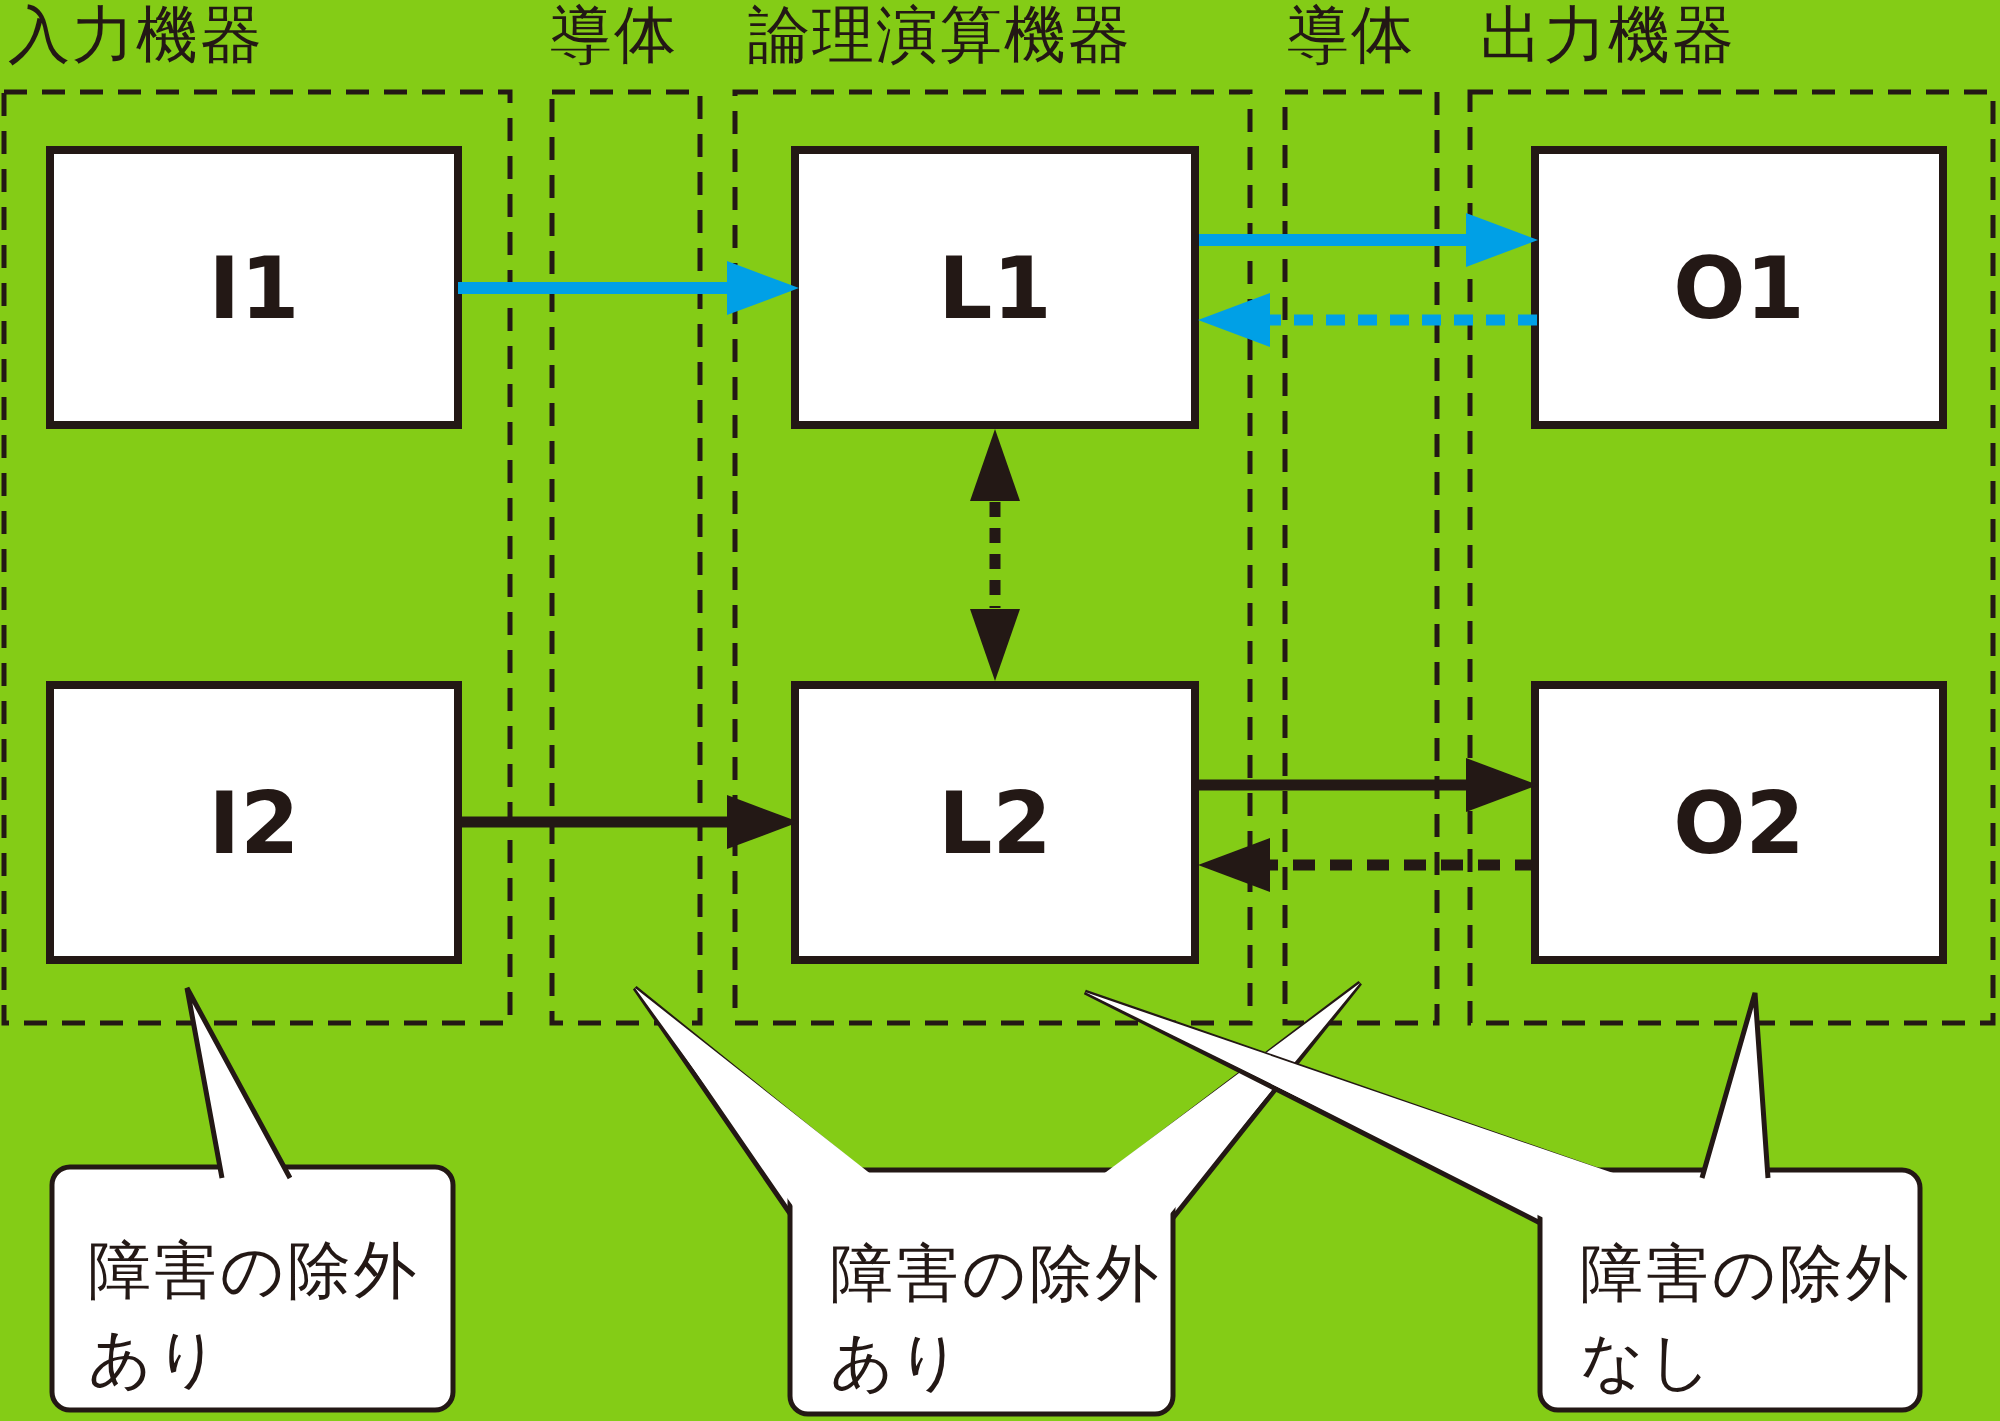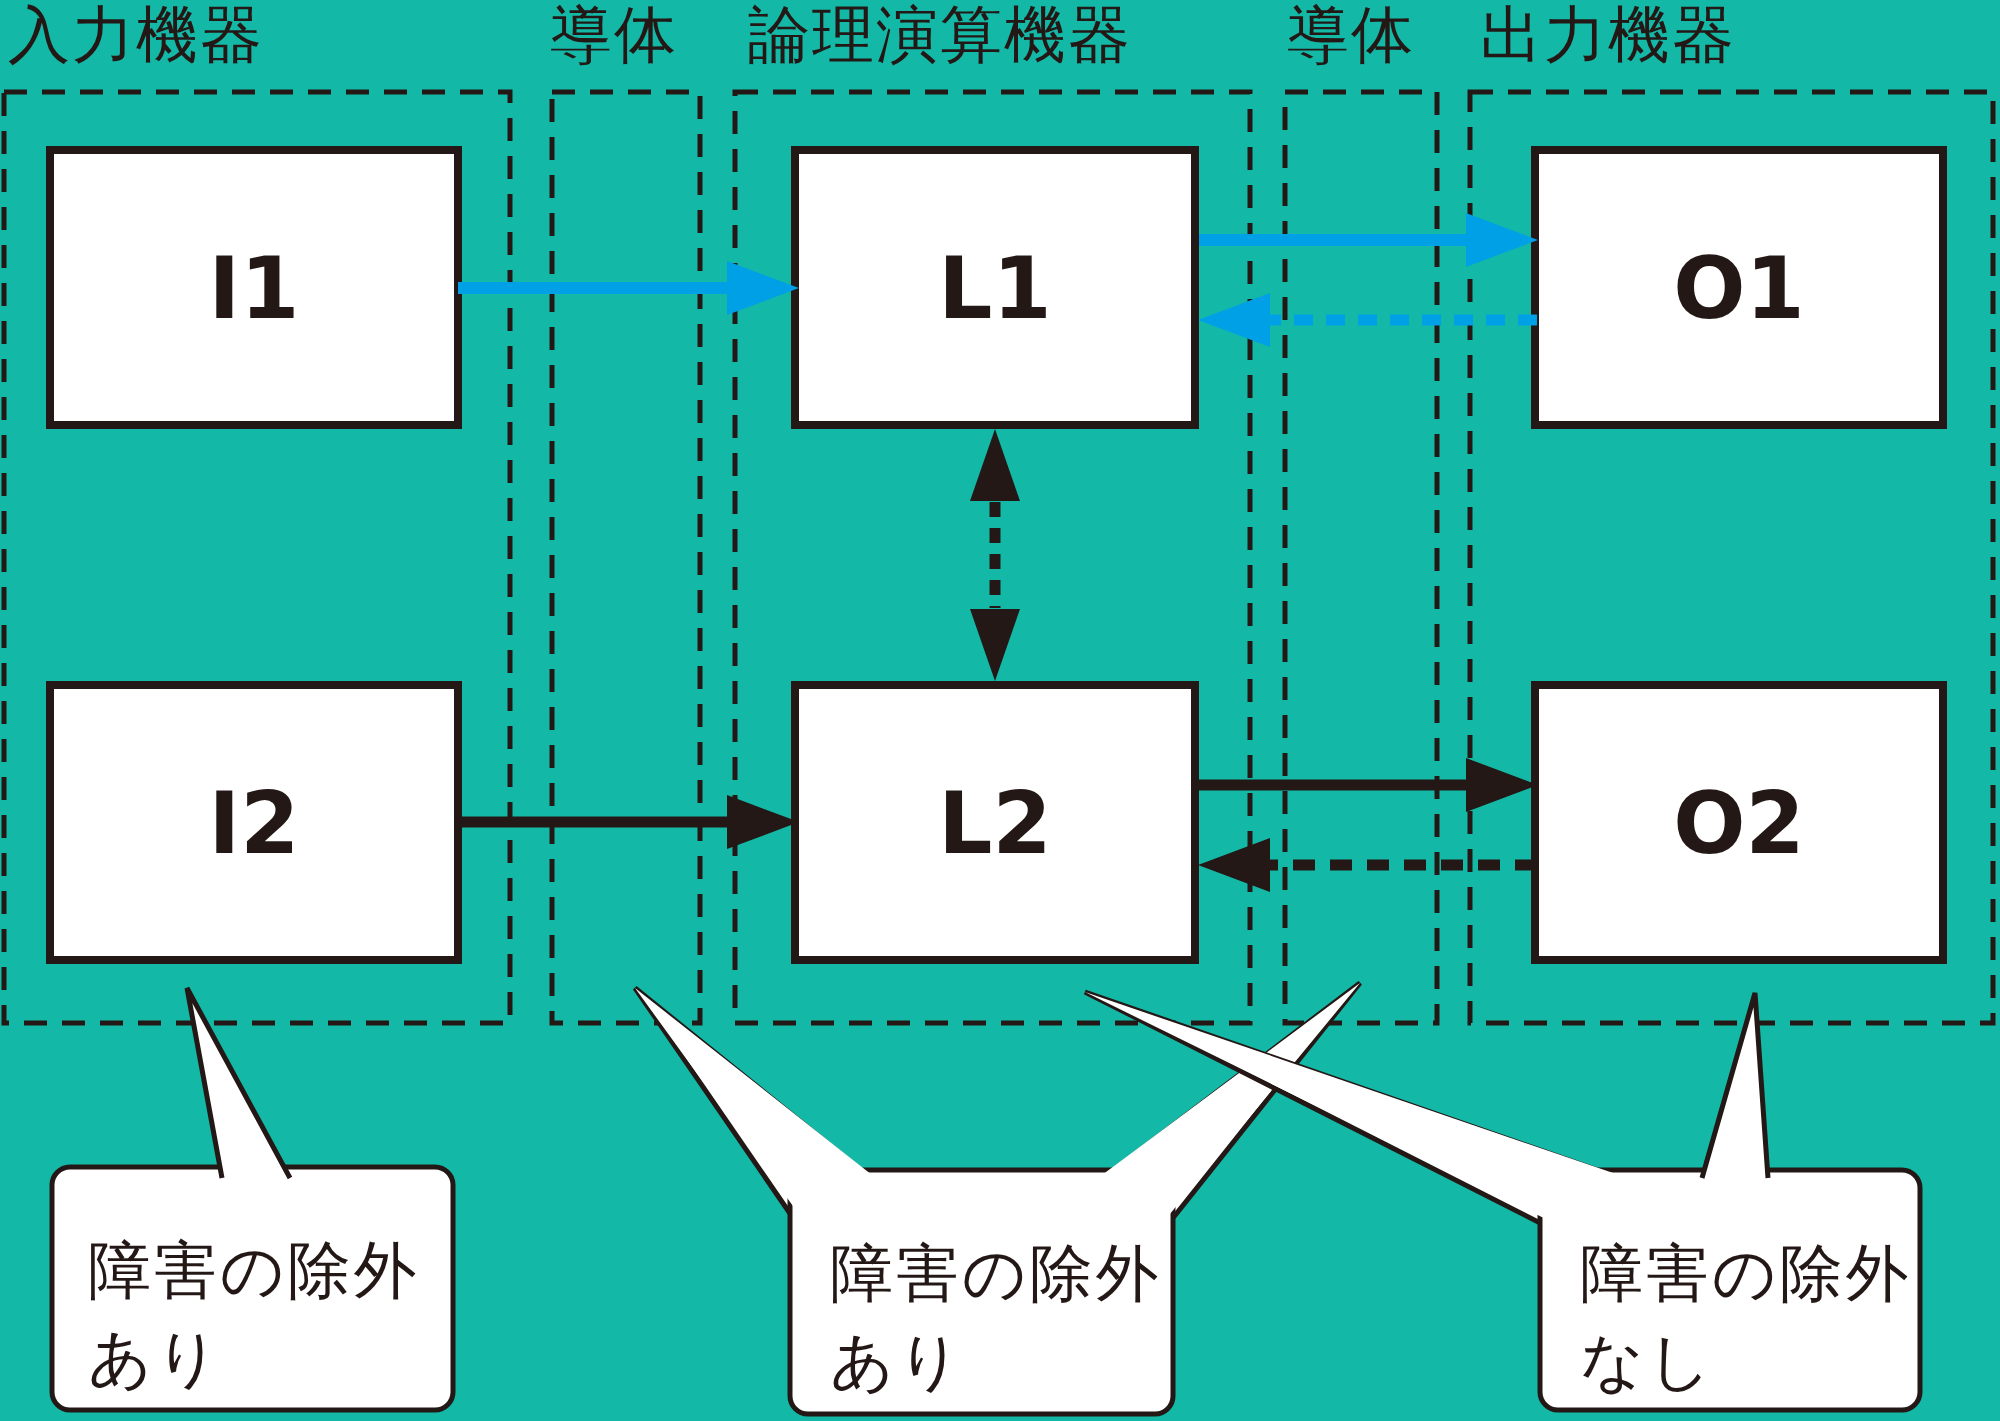--- a/index.html
+++ b/index.html
@@ -1,16 +1,16 @@
 <!DOCTYPE html>
 <html><head>
 <meta charset="utf-8">
 <style>
   html,body{margin:0;padding:0;background:#ffffff;}
-  .stage{position:relative;width:2000px;height:1421px;background:#14b8a6;overflow:hidden;}
+  .stage{position:relative;width:2000px;height:1421px;background:#84cc16;overflow:hidden;}
   svg{display:block;}
   text{font-family:"DejaVu Sans","Liberation Sans",sans-serif;fill:#231815;}
   .col-label{font-size:62px;letter-spacing:2px;}
   .node-label{font-size:85px;font-weight:bold;text-anchor:middle;}
   .bubble-line{font-size:63px;letter-spacing:3px;}
 </style>
 </head>
 <body>
 
 <div class="stage">

